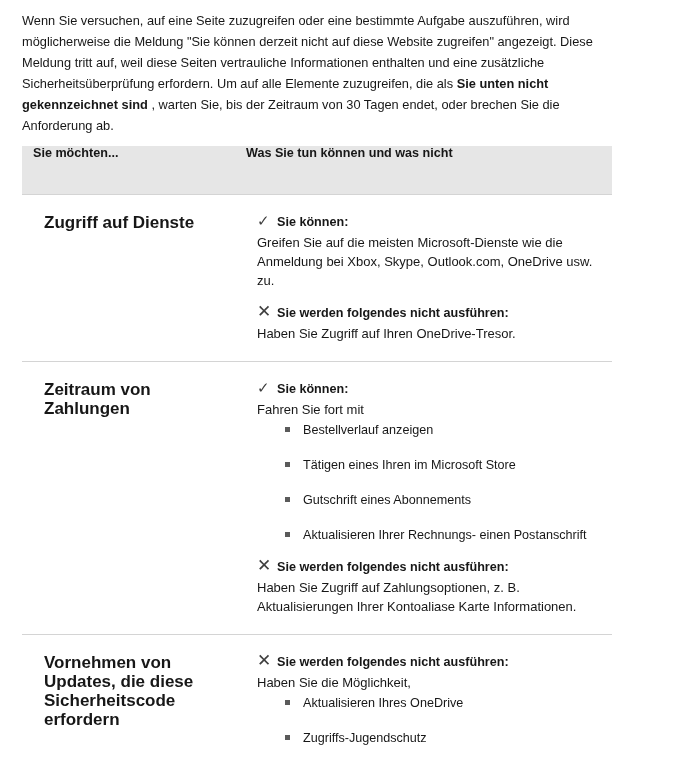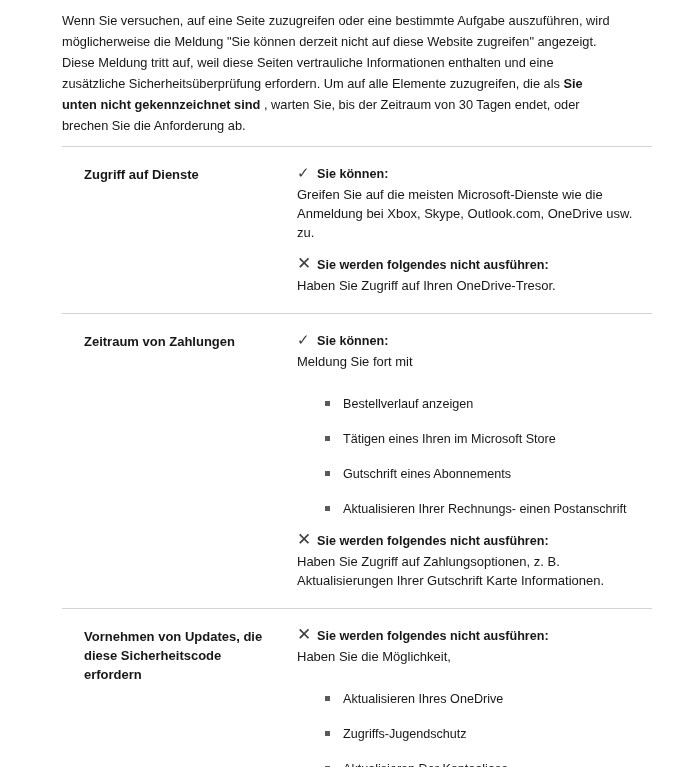--- a/index.html
+++ b/index.html
@@ -12,21 +12,20 @@
     height: 767px;
     font-family: "Liberation Sans", sans-serif;
     color: #171717;
     overflow: hidden;
   }
   .page {
     width: 683px;
     height: 684px;
     position: relative;
     box-sizing: border-box;
-    padding-left: 40px;
   }
   .intro {
     font-size: 12.8px;
     line-height: 21px;
     color: #171717;
     padding: 10px 68px 10px 22px;
     margin: 0;
   }
   .intro b {
     font-weight: bold;
@@ -60,21 +59,21 @@
     padding-left: 11px !important;
     box-sizing: border-box;
   }
   .body-row td {
     border-top: 1px solid #d4d4d4;
     padding-top: 18px !important;
     padding-bottom: 18px !important;
   }
   .row-title {
     font-weight: bold;
-    font-size: 13px;
+    font-size: 17px;
     line-height: 19px;
     color: #171717;
     padding-left: 11px;
     padding-right: 10px;
   }
   .cell-b-inner {
     padding-left: 11px;
     padding-right: 8px;
   }
   .section {
@@ -108,21 +107,21 @@
     line-height: 16px;
   }
   .sec-body {
     font-size: 13px;
     line-height: 19px;
     color: #171717;
     padding-left: 0;
   }
   ul.bullets {
     list-style: none;
-    margin: 24px 0 12px 0;
+    margin: 2px 0 12px 0;
     padding: 0 0 0 28px;
   }
   ul.bullets li {
     position: relative;
     font-size: 12.6px;
     line-height: 18px;
     color: #171717;
     margin-bottom: 17px;
     padding-left: 18px;
   }
@@ -145,20 +144,24 @@
 <div class="page">
 
   <p class="intro"><span>Wenn Sie versuchen, auf eine Seite zuzugreifen oder eine bestimmte Aufgabe auszuführen, wird möglicherweise die Meldung "Sie können derzeit nicht auf diese Website zugreifen" angezeigt. Diese Meldung tritt auf, weil diese Seiten vertrauliche Informationen enthalten und eine zusätzliche Sicherheitsüberprüfung erfordern. Um auf alle Elemente zuzugreifen, die als </span><b>Sie unten nicht gekennzeichnet sind</b><span> , warten Sie, bis der Zeitraum von 30 Tagen endet, oder brechen Sie die Anforderung ab.</span></p>
 
   <table class="matrix">
     <colgroup>
       <col class="col-a">
       <col class="col-b">
     </colgroup>
     <tbody>
+      <tr class="thead-row">
+        <td class="col-a">Sie möchten...</td>
+        <td class="col-b">Was Sie tun können und was nicht</td>
+      </tr>
 
       <tr class="body-row">
         <td class="col-a">
           <div class="row-title">Zugriff auf Dienste</div>
         </td>
         <td class="col-b">
           <div class="cell-b-inner">
             <div class="section">
               <div class="sec-head">
                 <span class="mark">✓</span>
@@ -181,34 +184,34 @@
         <td class="col-a">
           <div class="row-title">Zeitraum von Zahlungen</div>
         </td>
         <td class="col-b">
           <div class="cell-b-inner">
             <div class="section">
               <div class="sec-head">
                 <span class="mark">✓</span>
                 <span>Sie können:</span>
               </div>
-              <div class="sec-body">Meldung Sie fort mit</div>
+              <div class="sec-body">Fahren Sie fort mit</div>
               <ul class="bullets">
                 <li>Bestellverlauf anzeigen</li>
                 <li>Tätigen eines Ihren im Microsoft Store</li>
                 <li>Gutschrift eines Abonnements</li>
                 <li>Aktualisieren Ihrer Rechnungs- einen Postanschrift</li>
               </ul>
             </div>
             <div class="section">
               <div class="sec-head">
                 <span class="mark cross">✕</span>
                 <span>Sie werden folgendes nicht ausführen:</span>
               </div>
-              <div class="sec-body">Haben Sie Zugriff auf Zahlungsoptionen, z. B. Aktualisierungen Ihrer Gutschrift Karte Informationen.</div>
+              <div class="sec-body">Haben Sie Zugriff auf Zahlungsoptionen, z. B. Aktualisierungen Ihrer Kontoaliase Karte Informationen.</div>
             </div>
           </div>
         </td>
       </tr>
 
       <tr class="body-row">
         <td class="col-a">
           <div class="row-title">Vornehmen von Updates, die diese Sicherheitscode erfordern</div>
         </td>
         <td class="col-b">

